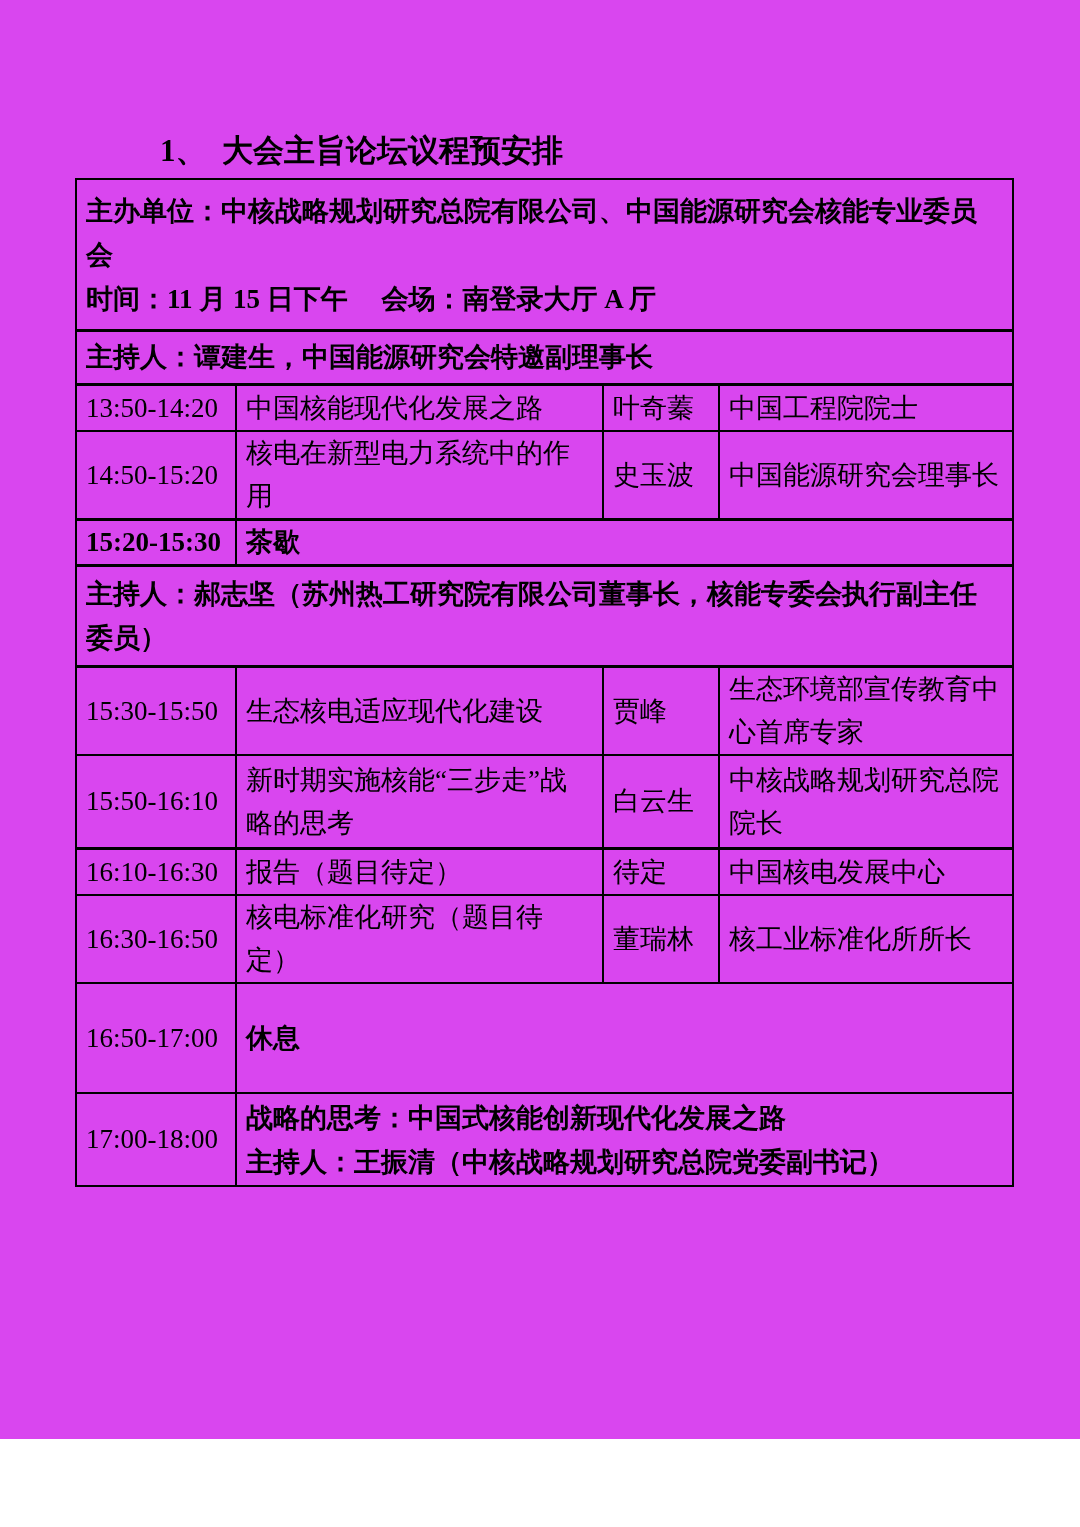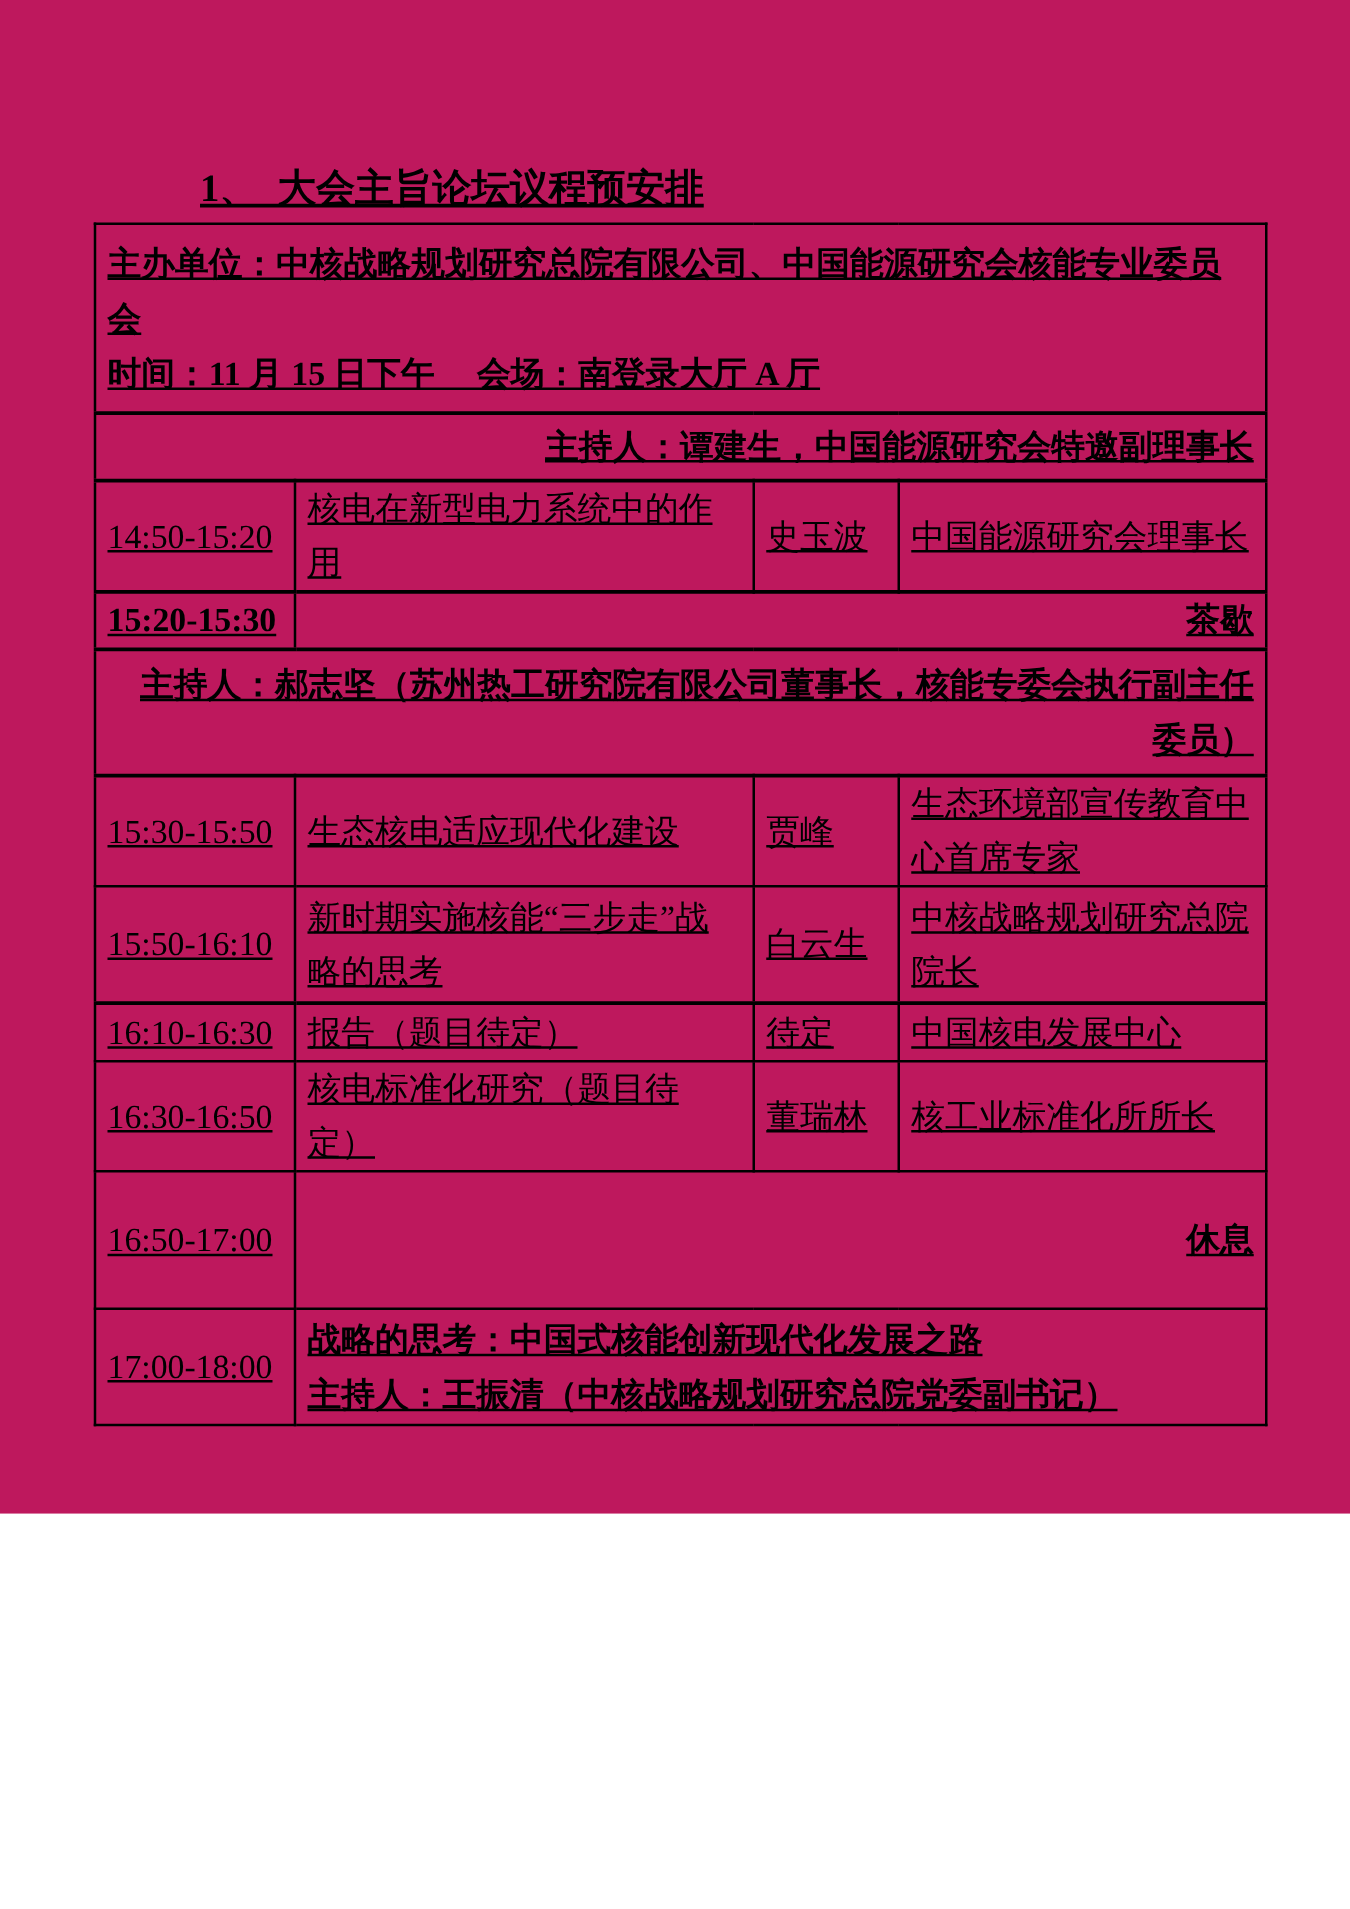--- a/index.html
+++ b/index.html
@@ -3,26 +3,25 @@
 <meta charset="utf-8">
 <style>
   html, body {
     margin: 0;
     padding: 0;
     background: #ffffff;
   }
   .page {
     position: relative;
     width: 1080px;
-    height: 1211px;
-    background: #be185d;
+    height: 1439px;
+    background: #d946ef;
     color: #000000;
     font-family: "Liberation Serif", "DejaVu Serif", serif;
     overflow: hidden;
-    text-decoration: underline;
   }
   .doc-title {
     margin: 0;
     padding: 132px 0 8px 160px;
     font-size: 31px;
     font-weight: bold;
     line-height: 38px;
     white-space: pre-wrap;
   }
   table.agenda {
@@ -38,21 +37,21 @@
 
   td {
     border: 2px solid #000000;
     font-size: 27px;
     line-height: 43px;
     padding: 0 9px;
     vertical-align: middle;
     overflow: hidden;
   }
   .b      { font-weight: bold; }
-  .center { text-align: right; }
+  .center { text-align: left; }
   .pre    { white-space: pre-wrap; }
 
   
   .thick-b td { border-bottom-width: 3px; }
   .thick-t td { border-top-width: 3px; }
 
   .info-cell { padding: 9px 9px 8px 9px; }
   .info-cell div { line-height: 44px; }
 
   .h-mod1 td { height: 51px; }
@@ -87,20 +86,26 @@
           <div class="pre">主办单位：中核战略规划研究总院有限公司、中国能源研究会核能专业委员会</div>
           <div class="pre">时间：11 月 15 日下午　 会场：南登录大厅 A 厅</div>
         </td>
       </tr>
 
       <tr class="h-mod1 thick-b">
         <td colspan="4" class="b center">主持人：谭建生，中国能源研究会特邀副理事长</td>
       </tr>
 
 
+      <tr class="h-std">
+        <td>13:50-14:20</td>
+        <td>中国核能现代化发展之路</td>
+        <td>叶奇蓁</td>
+        <td>中国工程院院士</td>
+      </tr>
       <tr class="h-std">
         <td>14:50-15:20</td>
         <td>核电在新型电力系统中的作用</td>
         <td>史玉波</td>
         <td>中国能源研究会理事长</td>
       </tr>
 
       <tr class="h-tea thick-t thick-b">
         <td class="b">15:20-15:30</td>
         <td colspan="3" class="b center">茶歇</td>

